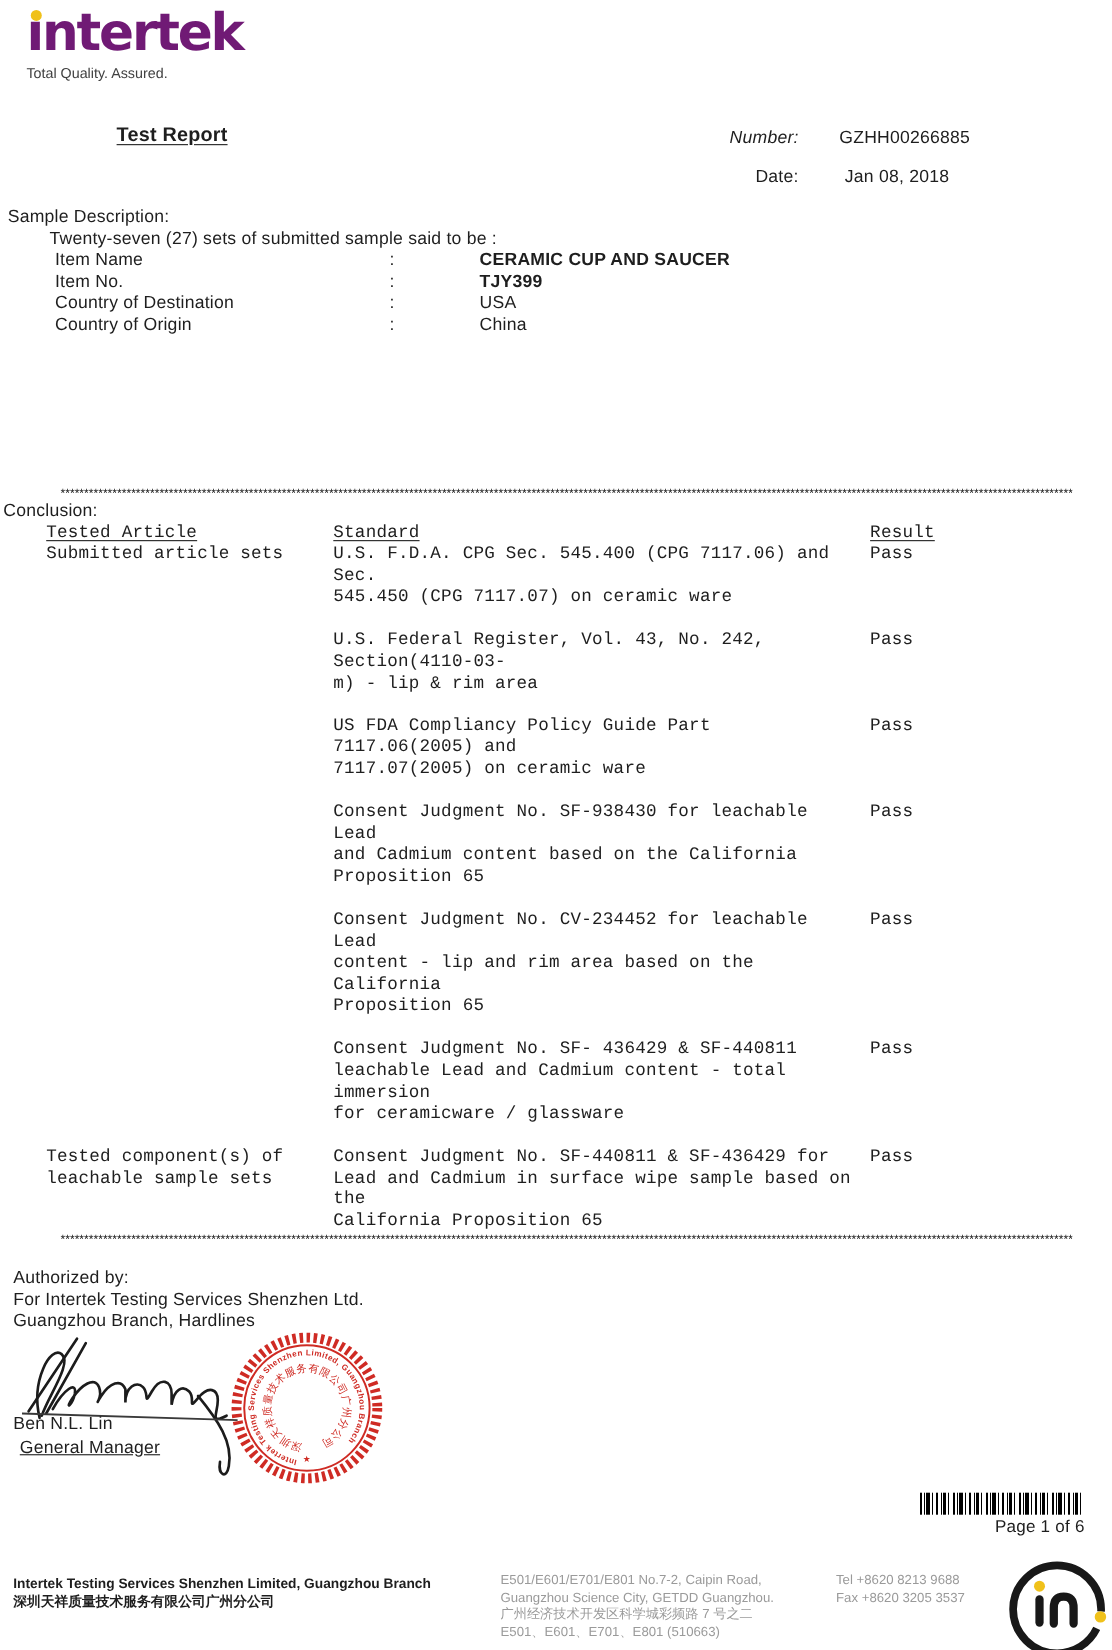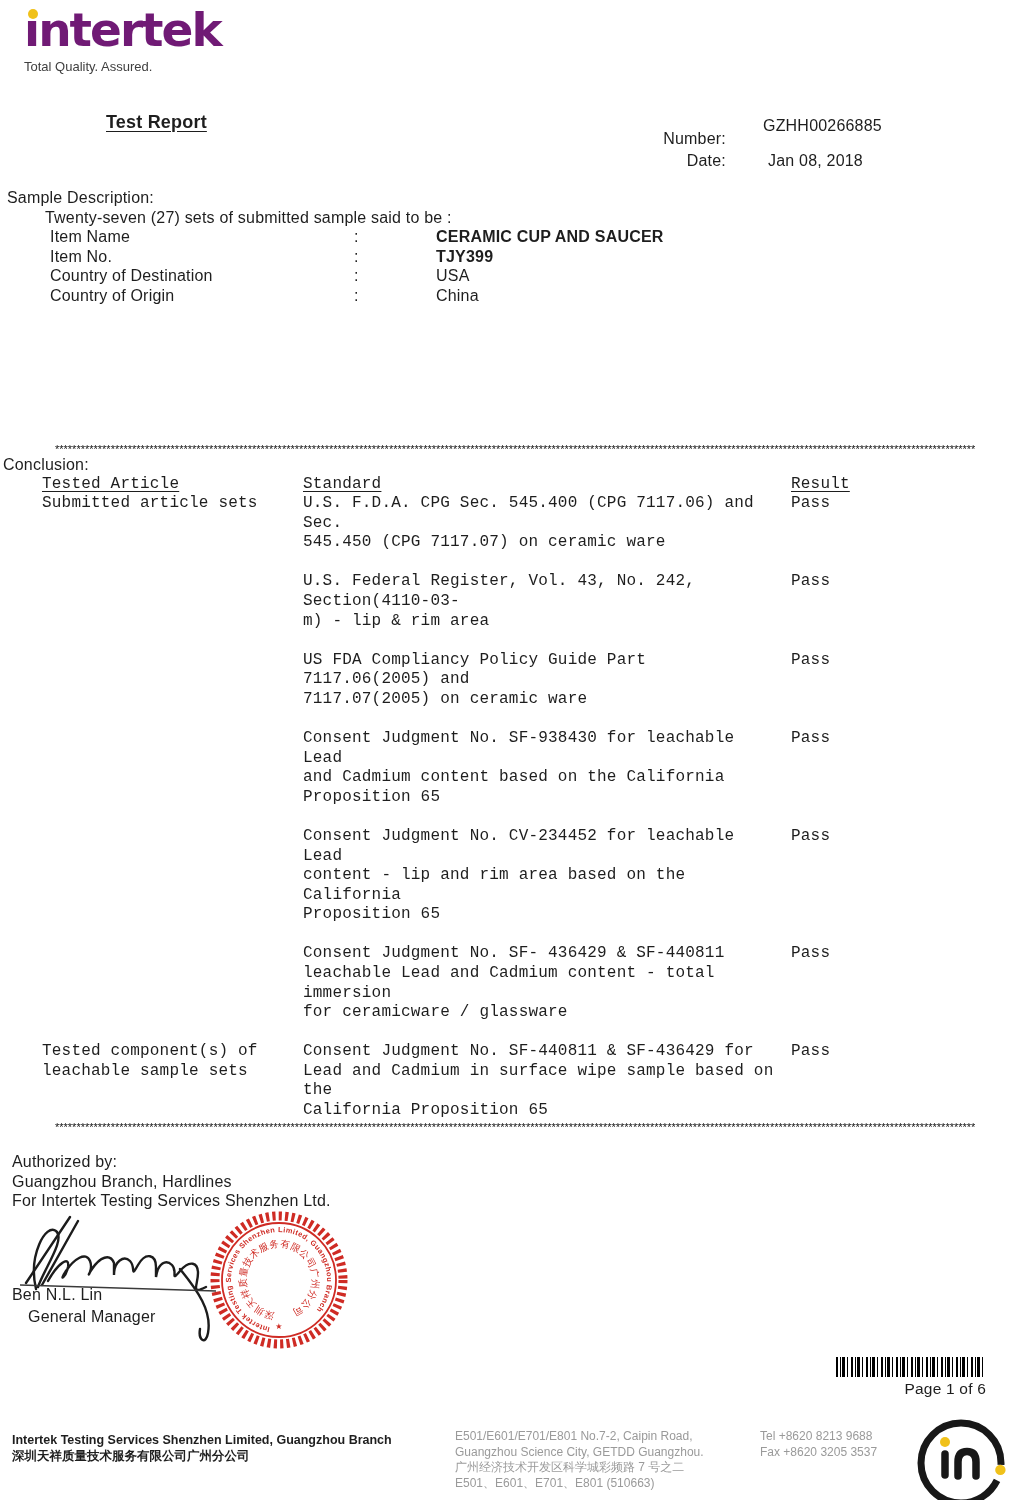--- a/index.html
+++ b/index.html
@@ -36,21 +36,21 @@
   .c-row > div{white-space:pre-line;padding-right:8px;font-family:Liberation Mono, monospace;}
   .c-head > div{font-weight:normal;text-decoration:underline;text-underline-offset:3px;white-space:nowrap;}
   .c-body{margin-bottom:19.5px;}
 
   
   .auth{position:absolute;left:12px;top:1152px;width:600px;}
   .sig-wrap{position:relative;height:190px;}
   .sig-svg{position:absolute;left:0;top:0;}
   .stamp-svg{position:absolute;left:192px;top:-6px;}
   .signer-name{position:absolute;left:0;top:74px;}
-  .signer-title{position:absolute;left:16px;top:96px;}
+  .signer-title{position:absolute;left:6px;top:96px;text-decoration:underline;}
 
   
   .barcode{position:absolute;left:836px;top:1357px;width:150px;height:20px;
            background:repeating-linear-gradient(90deg,#000 0 2px,#fff 2px 4px,#000 4px 5px,#fff 5px 6px,
            #000 6px 9px,#fff 9px 11px,#000 11px 12px,#fff 12px 15px);}
   .page-num{position:absolute;left:816px;top:1379px;width:170px;text-align:right;font-size:15.5px;}
 
   
   .footer-col1{position:absolute;left:12px;top:1432px;width:430px;font-size:12.5px;line-height:16px;
                font-weight:bold;letter-spacing:0;}
@@ -66,21 +66,21 @@
 
 <div class="page">
 
   <div class="logo">
     <div class="logo-brand"><span>ı</span><span>ntertek</span><span class="logo-dot" style="background:#f0c11a;"></span>
     </div>
     <div class="logo-tagline">Total Quality. Assured.</div>
   </div>
 
   <div class="report-title">Test Report</div>
-  <div class="meta-label" style="top:129px;">Number:</div>
+  <div class="meta-label" style="top:116px;font-style:italic;">Number:</div>
   <div class="meta-value" style="top:116px;">GZHH00266885</div>
   <div class="meta-label" style="top:151px;">Date:</div>
   <div class="meta-value" style="top:151px;left:768px;">Jan 08, 2018</div>
 
   <div class="sample">
     <div>Sample Description:</div>
     <div class="sample-intro">Twenty-seven (27) sets of submitted sample said to be :</div>
     <div class="sample-row">
       <div>Item Name</div>
       <div>:</div>
@@ -158,22 +158,22 @@
 Lead and Cadmium in surface wipe sample based on the
 California Proposition 65</div>
         <div>Pass</div>
       </div>
     </div>
     <div class="sep">************************************************************************************************************************************************************************************************************************************************</div>
   </div>
 
   <div class="auth">
     <div>Authorized by:</div>
+    <div>For Intertek Testing Services Shenzhen Ltd.</div>
     <div>Guangzhou Branch, Hardlines</div>
-    <div>For Intertek Testing Services Shenzhen Ltd.</div>
     <div class="sig-wrap">
       <svg class="sig-svg" width="235" height="170" viewBox="0 0 235 170">
         <g fill="none" stroke="#1c1c1c" stroke-width="2.4" stroke-linecap="round">
           <path d="M14,72 L58,6"></path>
           <path d="M30,74 L66,10"></path>
           <path d="M24,78 C16,44 34,12 44,20 C54,28 32,58 26,76"></path>
           <path d="M36,70 C46,52 58,44 56,56 C54,66 46,72 54,60 C62,48 74,40 78,50 C82,60 72,70 80,58 C88,46 98,42 102,52 L102,64 C102,50 112,44 118,50 C124,56 118,68 126,54 C134,40 144,44 144,56 L144,66 C146,52 154,48 160,54 C166,60 158,72 168,60 C178,48 186,52 186,62 C186,74 178,84 194,76"></path>
           <path d="M168,58 C186,80 200,100 196,122 C194,134 186,130 188,118"></path>
         </g>
         <path d="M8,74 L204,80" stroke="#3a3a3a" stroke-width="1.6" fill="none"></path>

